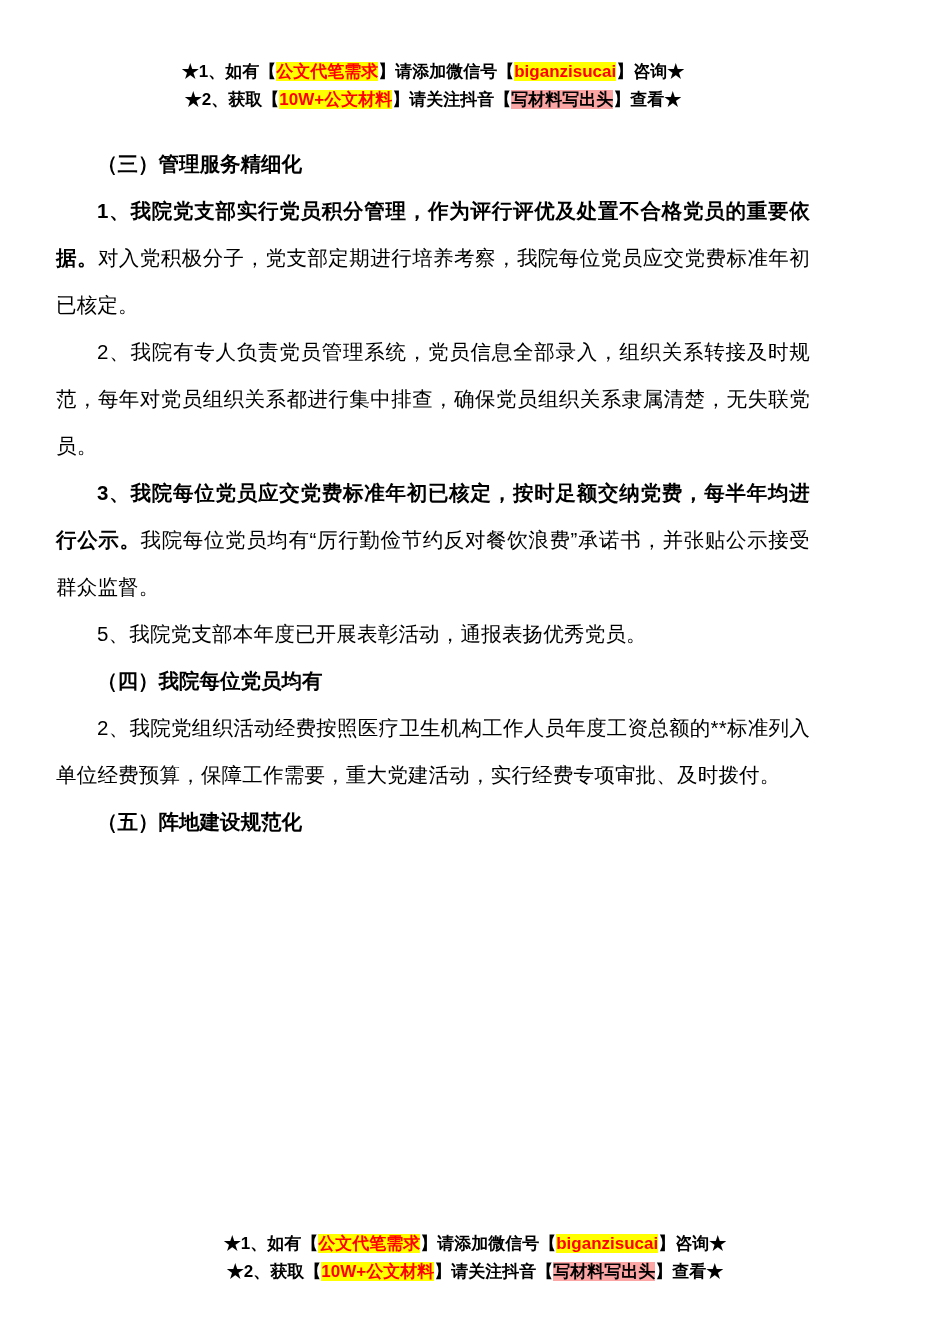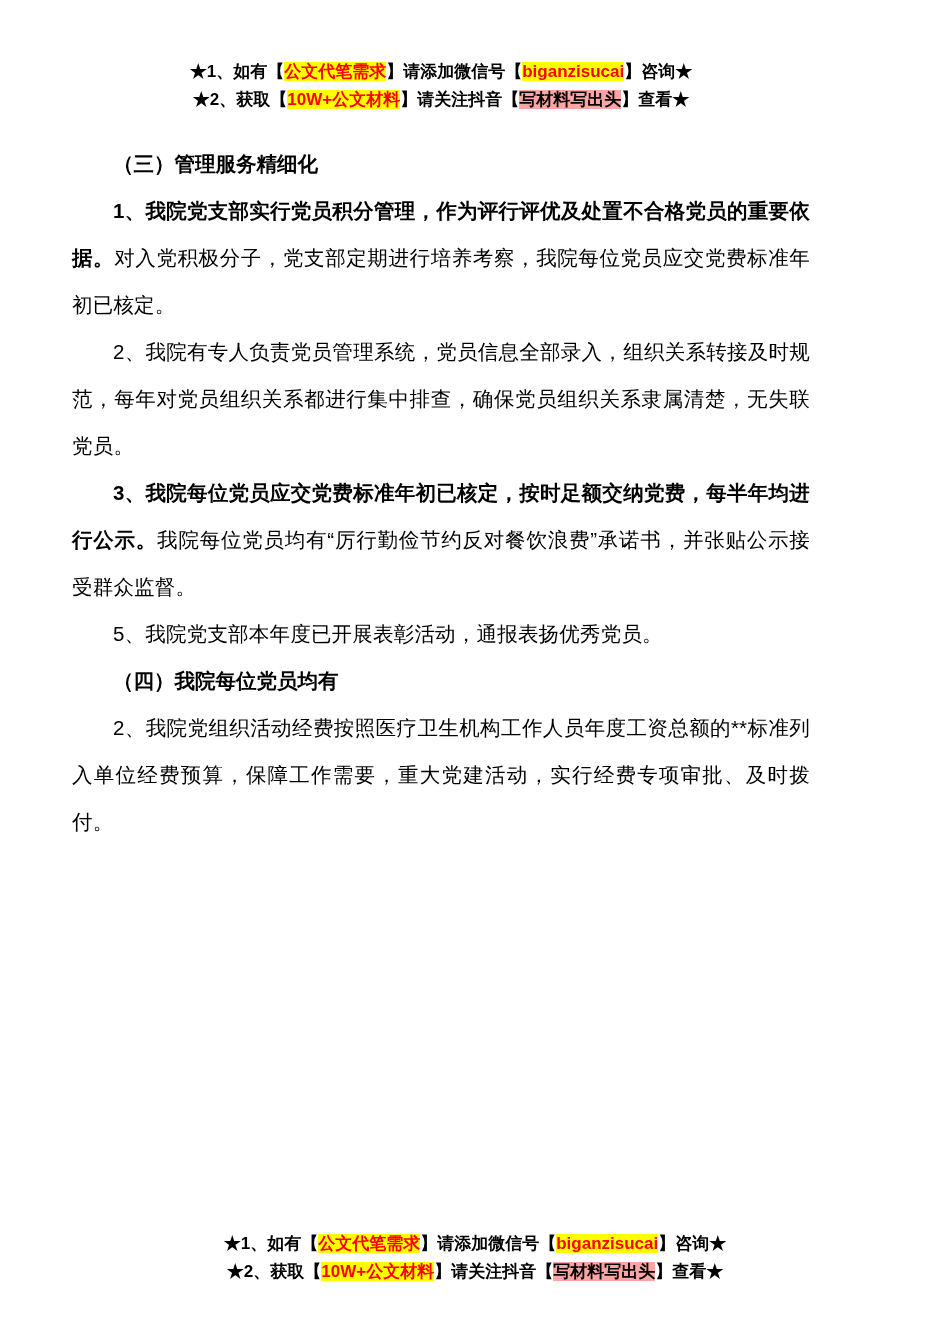--- a/index.html
+++ b/index.html
@@ -12,21 +12,21 @@
     height: 1344px;
     font-family: "Liberation Sans", sans-serif;
     color: #000000;
     position: relative;
     overflow: hidden;
   }
   .page {
     width: 950px;
     height: 1344px;
     box-sizing: border-box;
-    padding: 58px 140px 40px 72px;
+    padding: 58px 140px 40px 56px;
     position: relative;
   }
   
   .banner {
     text-align: center;
     font-weight: bold;
     font-size: 17px;
     line-height: 28px;
     white-space: nowrap;
   }
@@ -95,19 +95,20 @@
   <p class="para indent"><span class="b">3、我院每位党员应交党费标准年初已核定，按时足额交纳党费，每半年均进行公示。</span><span>我院每位党员均有“厉行勤俭节约反对餐饮浪费”承诺书，并张贴公示接受群众监督。</span></p>
 
 
   <p class="para indent"><span>5、我院党支部本年度已开展表彰活动，通报表扬优秀党员。</span></p>
 
   <div class="sec-head">（四）我院每位党员均有</div>
 
 
   <p class="para indent"><span>2、我院党组织活动经费按照医疗卫生机构工作人员年度工资总额的**标准列入单位经费预算，保障工作需要，重大党建活动，实行经费专项审批、及时拨付。</span></p>
 
+  <div class="sec-head">（五）阵地建设规范化</div>
 
   <div class="banner banner-bottom">
     <span class="line"><span>★1、如有【</span><span class="hl-red-on-yellow">公文代笔需求</span><span>】请添加微信号【</span><span class="hl-red-on-yellow">biganzisucai</span><span>】咨询★</span></span>
     <span class="line"><span>★2、获取【</span><span class="hl-red-on-yellow">10W+公文材料</span><span>】请关注抖音【</span><span class="hl-black-on-yellow">写材料写出头</span><span>】查看★</span></span>
   </div>
 
 </div>
 
 </body></html>

